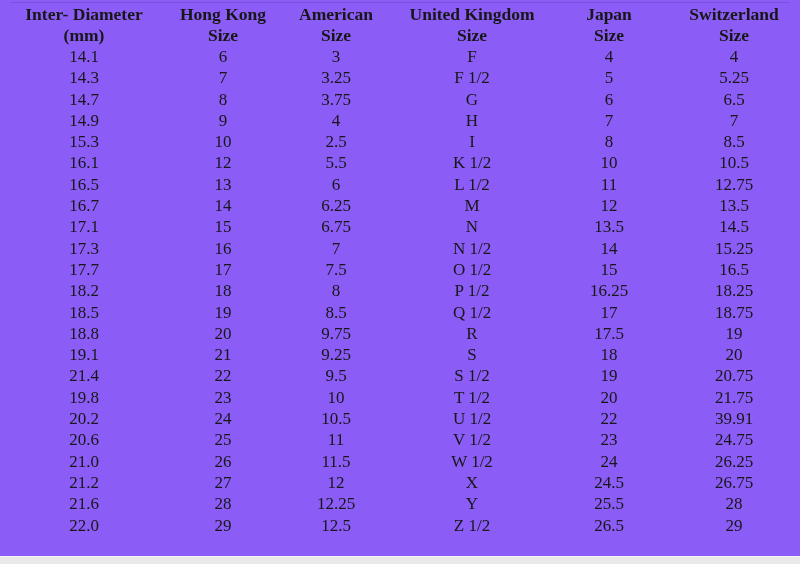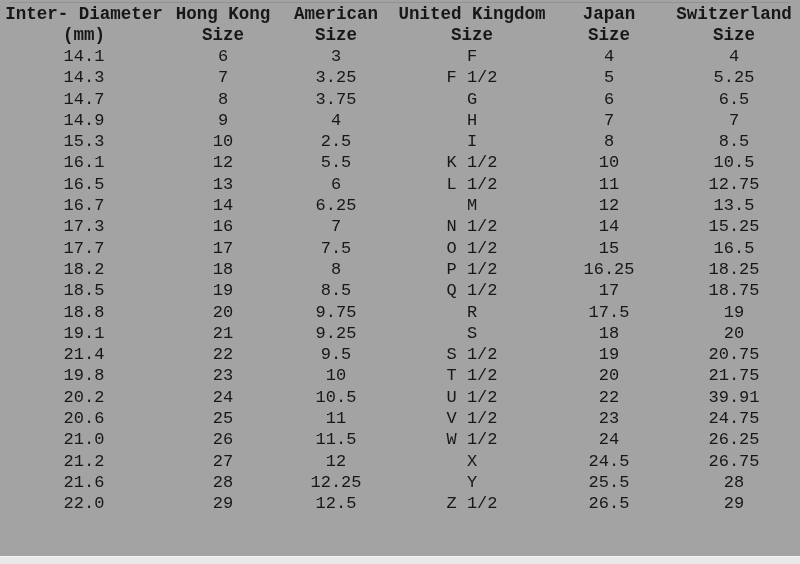--- a/index.html
+++ b/index.html
@@ -3,23 +3,23 @@
 <meta charset="utf-8">
 <style>
   html, body {
     margin: 0;
     padding: 0;
   }
   .page {
     position: relative;
     width: 800px;
     height: 564px;
-    background: #a3a3a3;
+    background: #8b5cf6;
     overflow: hidden;
-    font-family: Liberation Mono, monospace;
+    font-family: Liberation Serif, serif;
     color: #171717;
   }
   .top-hairline {
     position: absolute;
     top: 2px;
     left: 10px;
     width: 780px;
     height: 1px;
     background: rgba(0, 0, 0, 0.10);
   }
@@ -164,20 +164,28 @@
         </tr>
         <tr>
           <td>16.7</td>
           <td>14</td>
           <td>6.25</td>
           <td>M</td>
           <td>12</td>
           <td>13.5</td>
         </tr>
         <tr>
+          <td>17.1</td>
+          <td>15</td>
+          <td>6.75</td>
+          <td>N</td>
+          <td>13.5</td>
+          <td>14.5</td>
+        </tr>
+        <tr>
           <td>17.3</td>
           <td>16</td>
           <td>7</td>
           <td>N 1/2</td>
           <td>14</td>
           <td>15.25</td>
         </tr>
         <tr>
           <td>17.7</td>
           <td>17</td>

